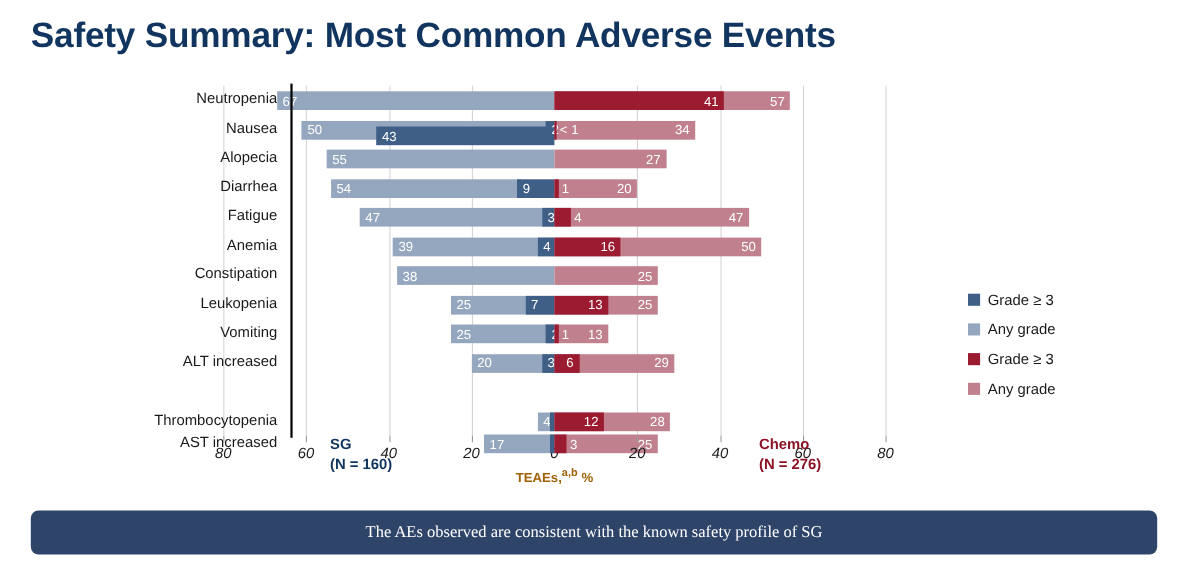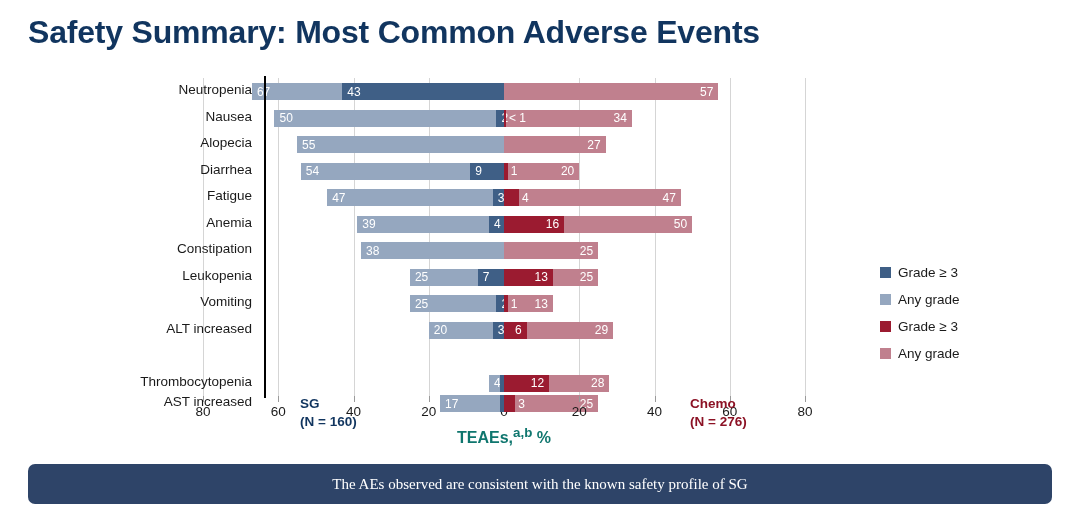--- a/index.html
+++ b/index.html
@@ -125,38 +125,39 @@
     width: 1px;
     height: 6px;
     background: #9a9a9a;
   }
   #axis-labels {
     position: absolute;
     left: 264px;
     top: 334px;
     width: 602px;
     height: 20px;
+    font-style: italic;
   }
   .ticklabel {
     position: absolute;
     top: 0;
     transform: translateX(-50%);
     font-size: 13.5px;
     color: #1a1a1a;
   }
 
   
   #axis-title-inner {
     position: absolute;
     left: 504px;
     top: 355px;
     transform: translateX(-50%);
-    font-size: 16px;
+    font-size: 12px;
     font-weight: bold;
-    color: #0f766e;
+    color: #a16207;
     white-space: nowrap;
   }
 
   
   .arm-note {
     position: absolute;
     text-align: left;
     font-size: 13.5px;
     font-weight: bold;
     line-height: 1.35;
@@ -222,25 +223,28 @@
         <div class="gridline" style="left: 390.5px;"></div>
         <div class="gridline" style="left: 465.75px;"></div>
         <div class="gridline" style="left: 541px;"></div>
       </div>
     <div id="rows">
         <div class="row" style="top: 0px;">
           <div class="cat-label">Neutropenia</div>
           <div class="seg sg-any" style="left: -12.0875px; width: 252.088px;">
             <span>67</span>
           </div>
-          <div class="seg sg-g3" style="left: 78.2125px; width: 161.787px;">
+          <div class="seg sg-g3" style="left: 78.2125px; width: 161.787px; margin-top: 32px;">
             <span>43</span>
           </div>
           <div class="seg ch-any" style="left: 240px; width: 214.463px;">
             <span>57</span>
+          </div>
+          <div class="seg ch-g3" style="left: 240px; width: 154.262px;">
+            <span>41</span>
           </div>
         </div>
         <div class="row" style="top: 26.5px;">
           <div class="cat-label">Nausea</div>
           <div class="seg sg-any" style="left: 10.4875px; width: 229.512px;">
             <span>50</span>
           </div>
           <div class="seg sg-g3 narrow" style="left: 232.475px; width: 7.525px;">
             <span>2</span>
           </div>

